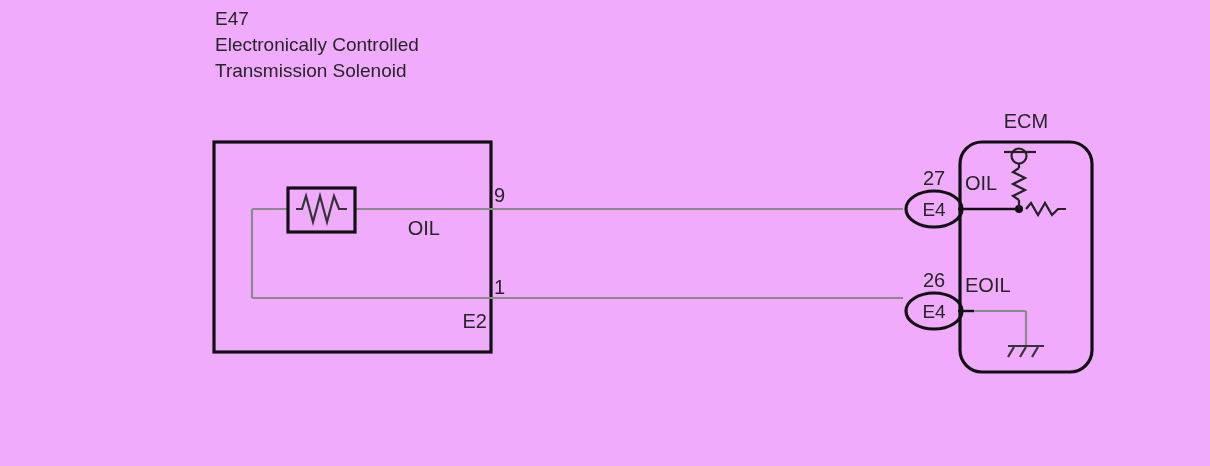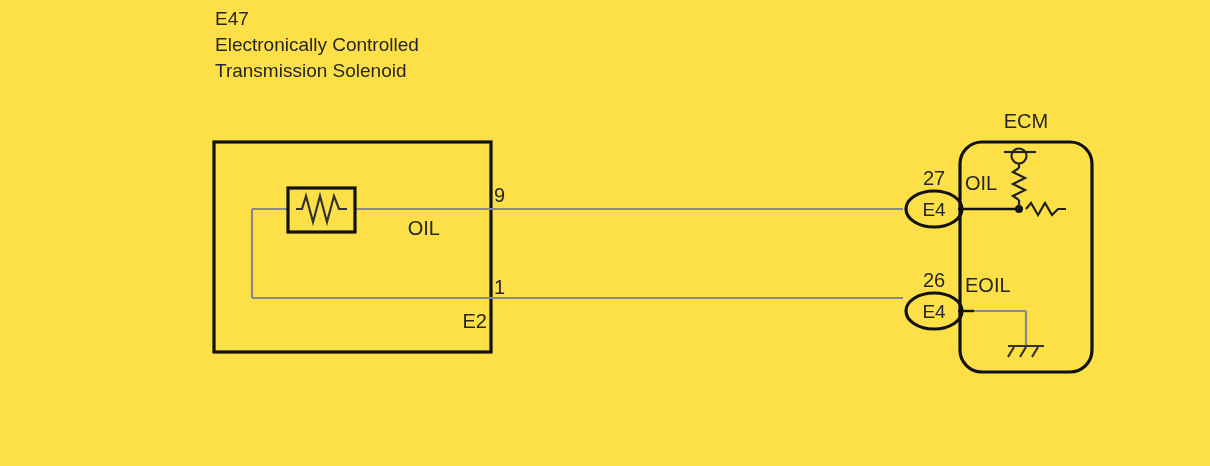--- a/index.html
+++ b/index.html
@@ -8,21 +8,21 @@
     background: #ffffff;
   }
   body {
     font-family: "Liberation Sans", sans-serif;
     color: #1a1a1a;
   }
   #canvas {
     position: relative;
     width: 1210px;
     height: 466px;
-    background: #fde047;
+    background: #f0abfc;
     overflow: hidden;
   }
   svg#diagram {
     position: absolute;
     left: 0;
     top: 0;
     width: 1210px;
     height: 466px;
   }
   .txt {

